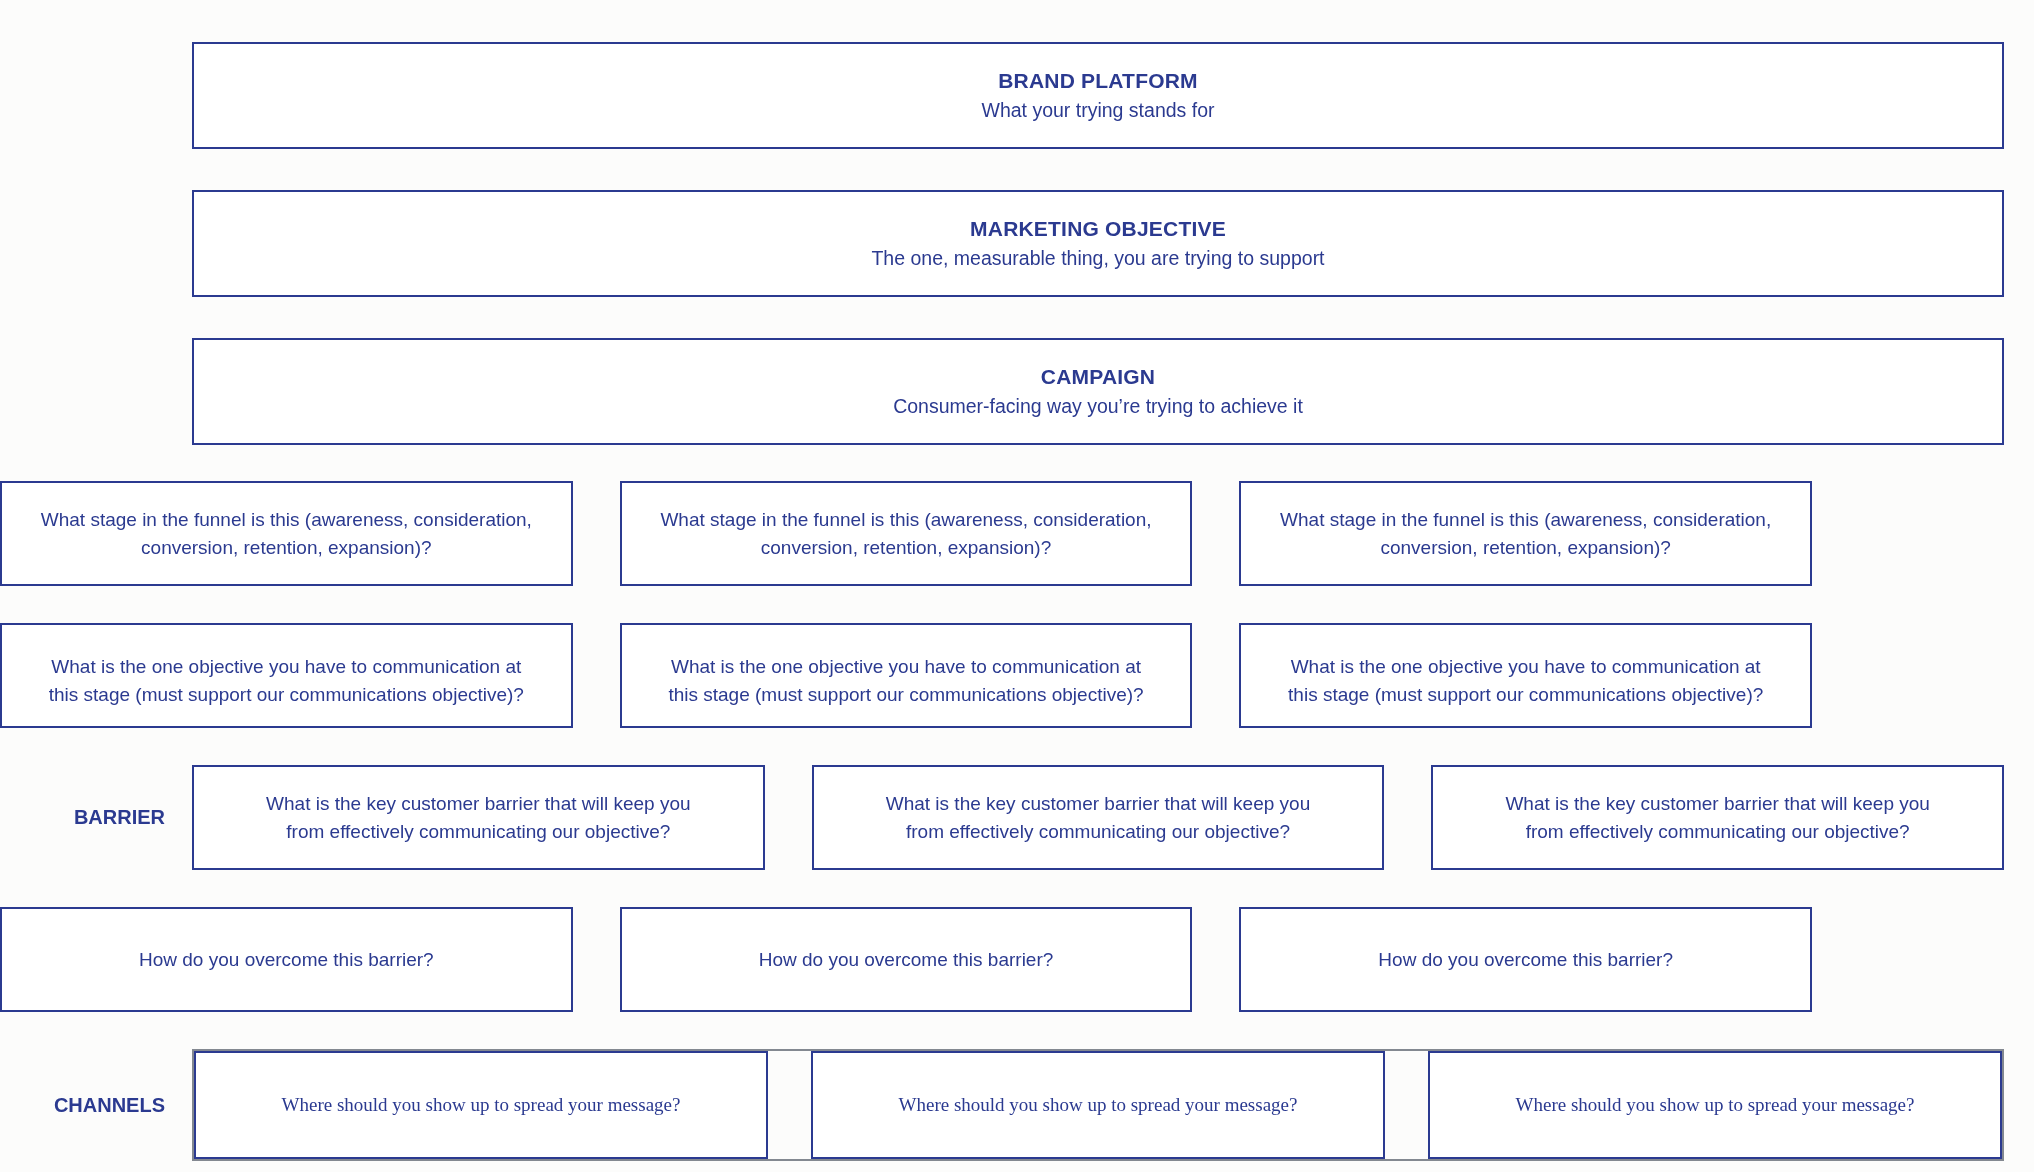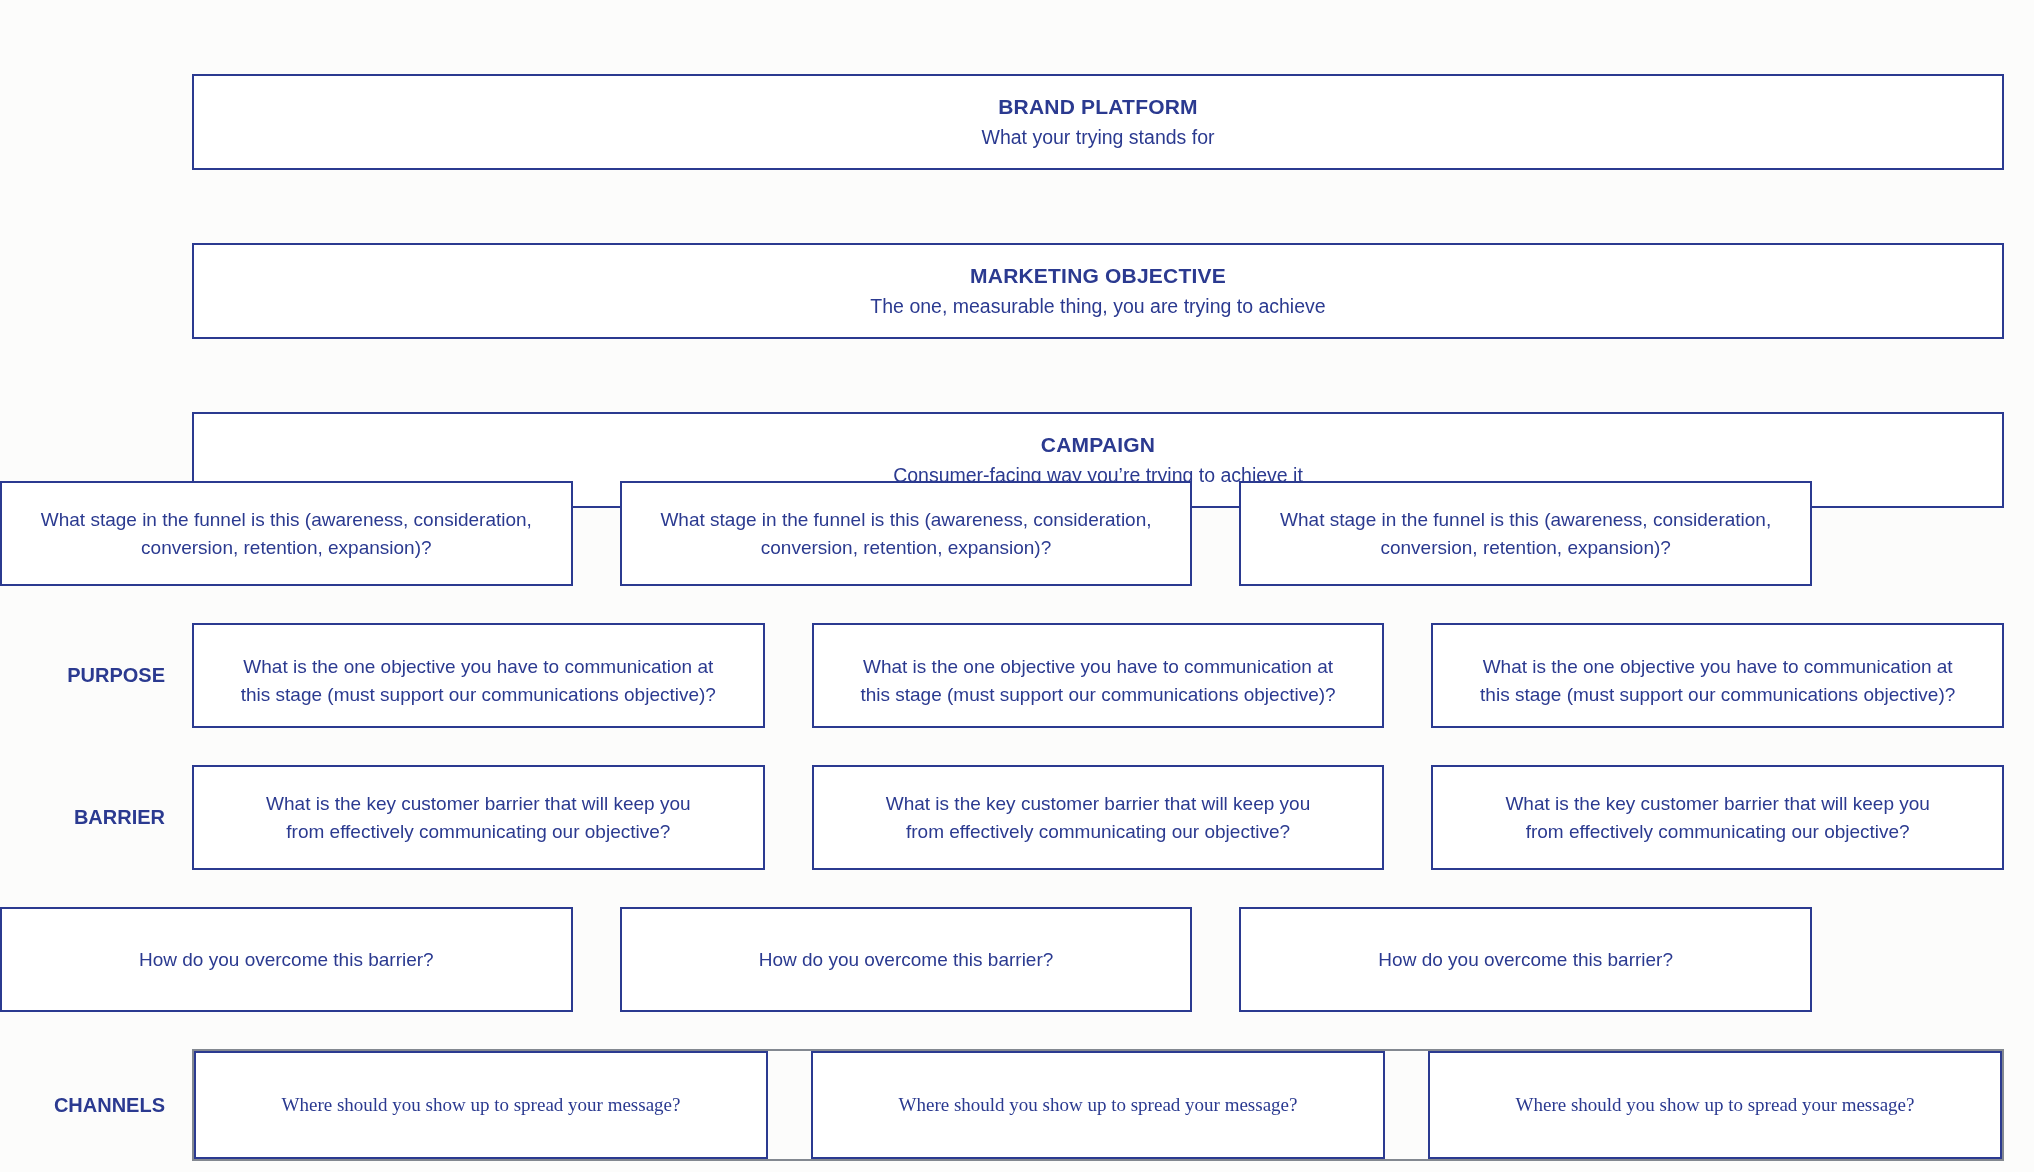--- a/index.html
+++ b/index.html
@@ -17,27 +17,26 @@
     overflow:hidden;
   }
   .canvas{position:relative;width:2034px;height:1172px;}
 
   
   .top-section{
     position:absolute;left:192px;top:42px;width:1812px;
     display:flex;flex-direction:column;gap:41px;
   }
   .banner-box{
-    height:96px;
+    height:107px;
     border:2px solid var(--blue);
     background:#fff;
     display:flex;flex-direction:column;
     align-items:center;justify-content:center;
     text-align:center;
-    margin-top:32px;
   }
   .banner-title{
     font-size:21px;font-weight:bold;letter-spacing:.2px;line-height:1.35;
   }
   .banner-sub{
     font-size:19.5px;line-height:1.4;margin-top:2px;
   }
 
   
   .rows-section{
@@ -90,21 +89,21 @@
 
 <div class="canvas">
 
   <div class="top-section">
     <div class="banner-box">
       <div class="banner-title">BRAND PLATFORM</div>
       <div class="banner-sub">What your trying stands for</div>
     </div>
     <div class="banner-box">
       <div class="banner-title">MARKETING OBJECTIVE</div>
-      <div class="banner-sub">The one, measurable thing, you are trying to achieve</div>
+      <div class="banner-sub">The one, measurable thing, you are trying to support</div>
     </div>
     <div class="banner-box">
       <div class="banner-title">CAMPAIGN</div>
       <div class="banner-sub">Consumer-facing way you’re trying to achieve it</div>
     </div>
   </div>
 
   <div class="rows-section">
 
     <div class="grid-row row-funnel-stage">
@@ -115,23 +114,20 @@
         <div class="cell">
             <span>What stage in the funnel is this (awareness, consideration, conversion, retention, expansion)?</span>
           </div>
         <div class="cell">
             <span>What stage in the funnel is this (awareness, consideration, conversion, retention, expansion)?</span>
           </div>
       </div>
     </div>
 
     <div class="grid-row row-purpose">
-      <div class="row-label">
-        <span>PURPOSE</span>
-      </div>
       <div class="row-cells">
         <div class="cell">
             <span>What is the one objective you have to communication at this stage (must support our communications objective)?</span>
           </div>
         <div class="cell">
             <span>What is the one objective you have to communication at this stage (must support our communications objective)?</span>
           </div>
         <div class="cell">
             <span>What is the one objective you have to communication at this stage (must support our communications objective)?</span>
           </div>

